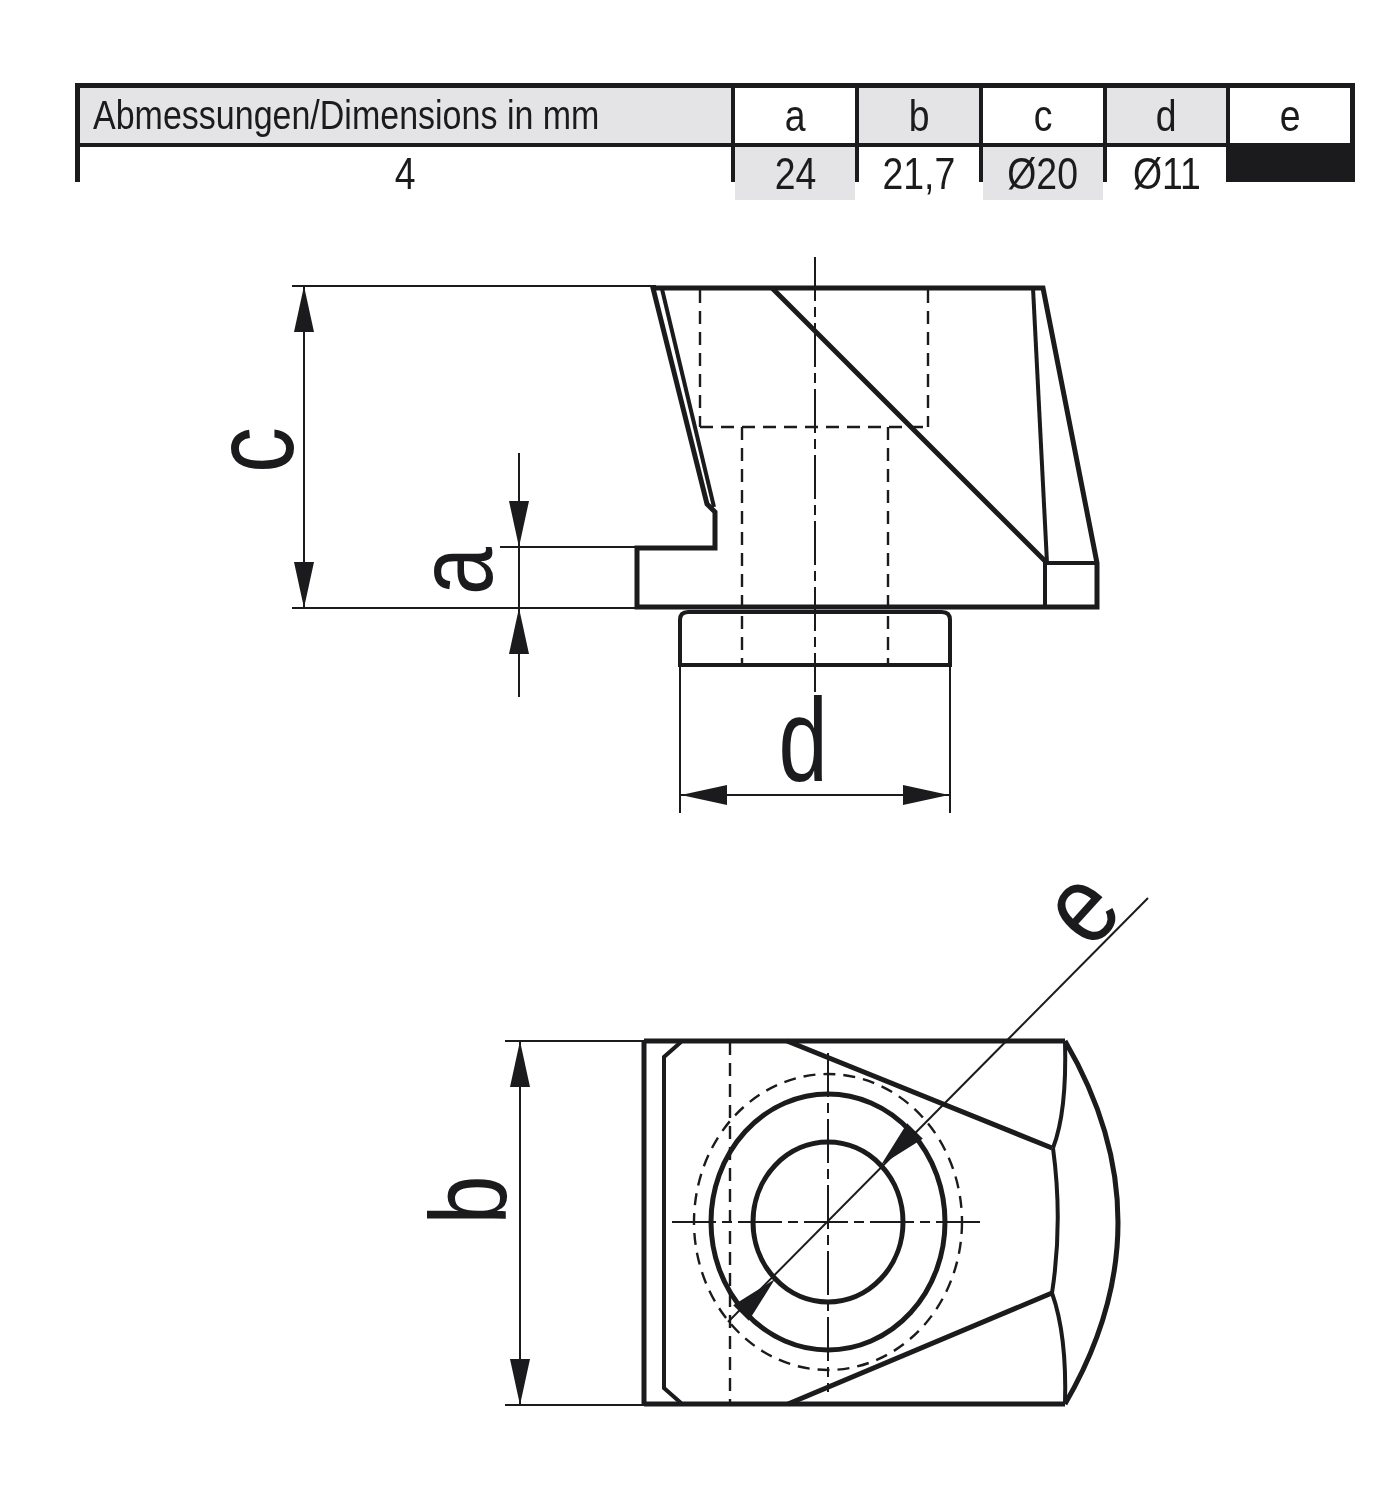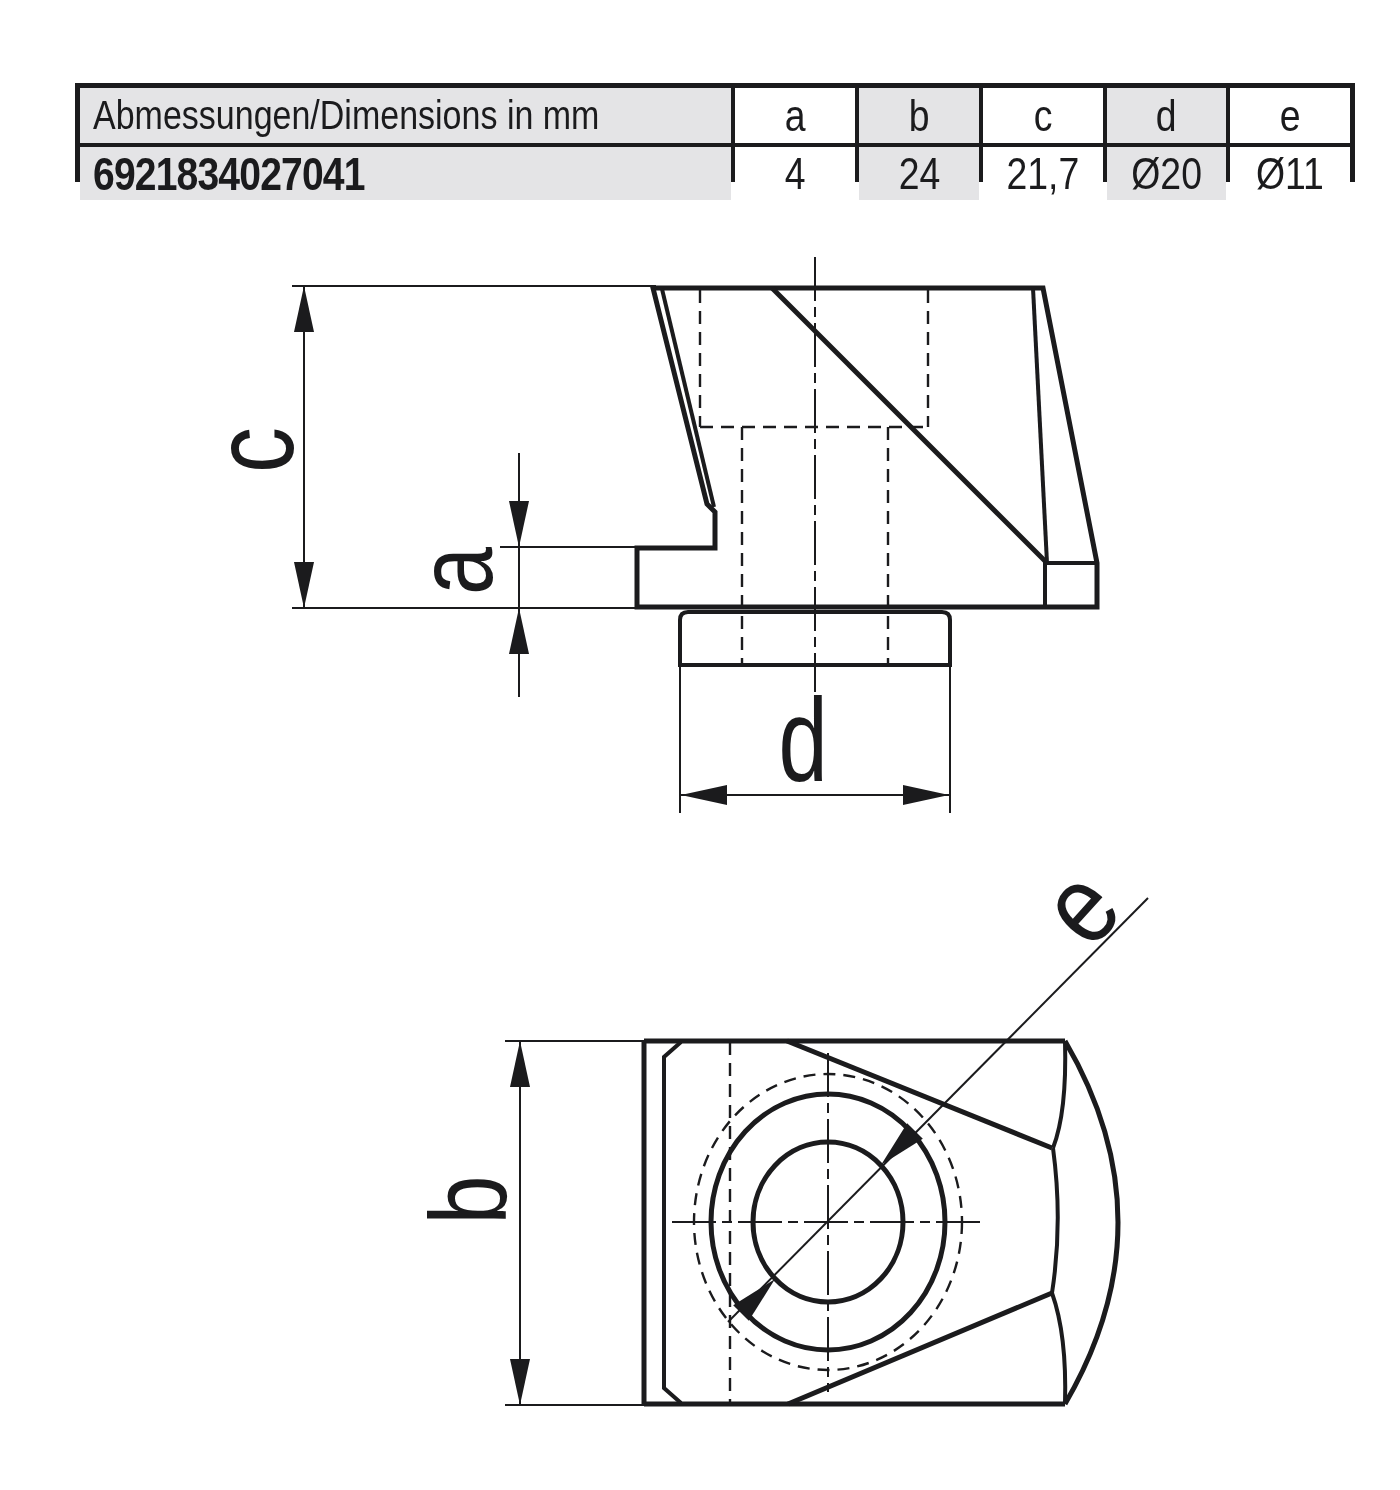--- a/index.html
+++ b/index.html
@@ -46,23 +46,20 @@
     <div class="cell white">
       <span class="cond t-col">c</span>
     </div>
     <div class="cell shade">
       <span class="cond t-col">d</span>
     </div>
     <div class="cell white">
       <span class="cond t-col">e</span>
     </div>
 
-    <div class="cell first shade">
-      <span class="cond t-part">6921834027041</span>
-    </div>
     <div class="cell white">
       <span class="cond t-val">4</span>
     </div>
     <div class="cell shade">
       <span class="cond t-val">24</span>
     </div>
     <div class="cell white">
       <span class="cond t-val">21,7</span>
     </div>
     <div class="cell shade">

